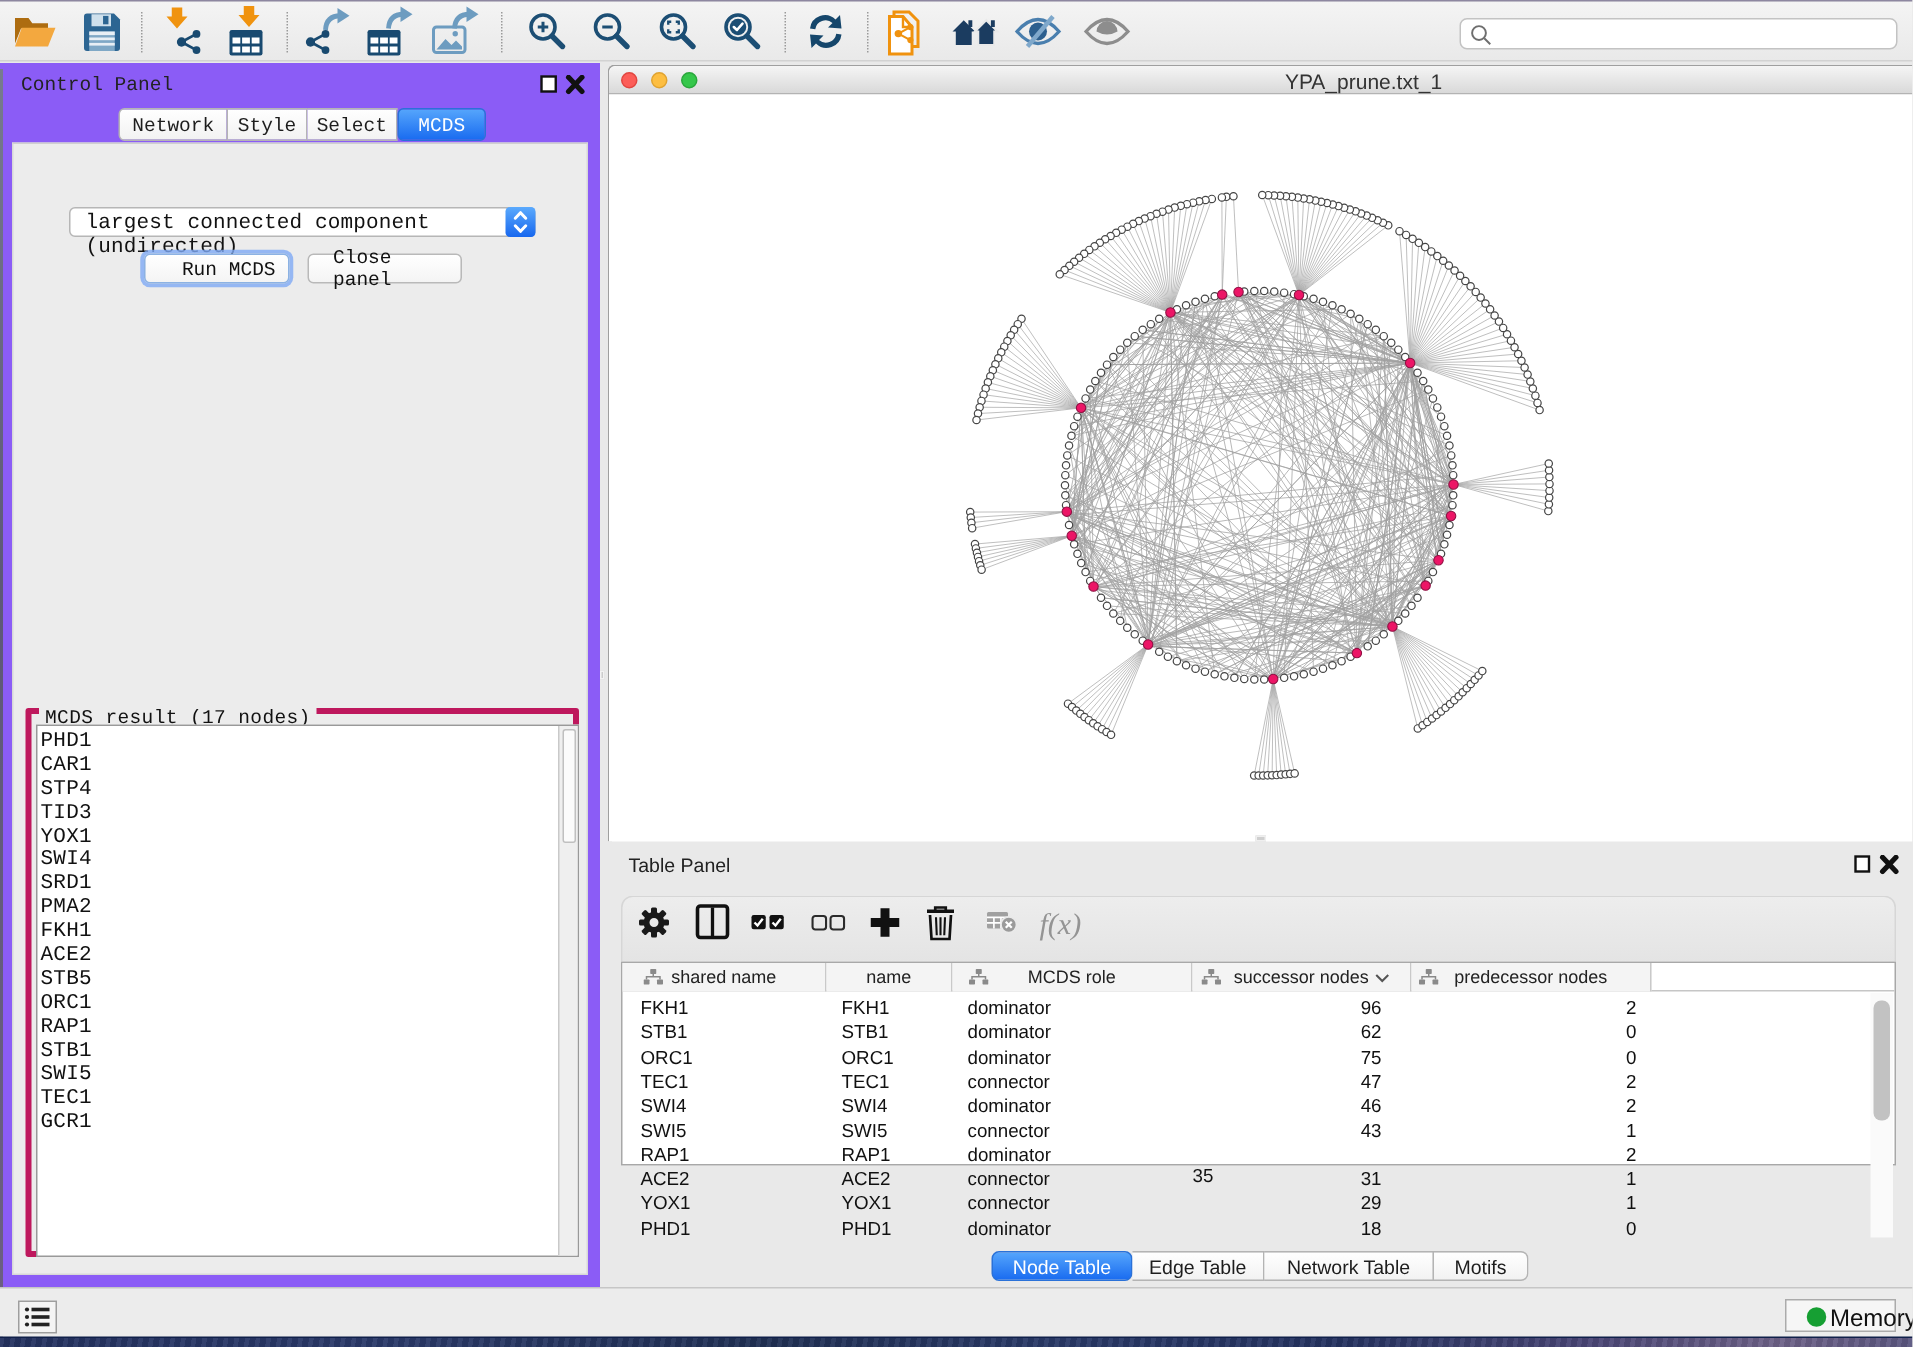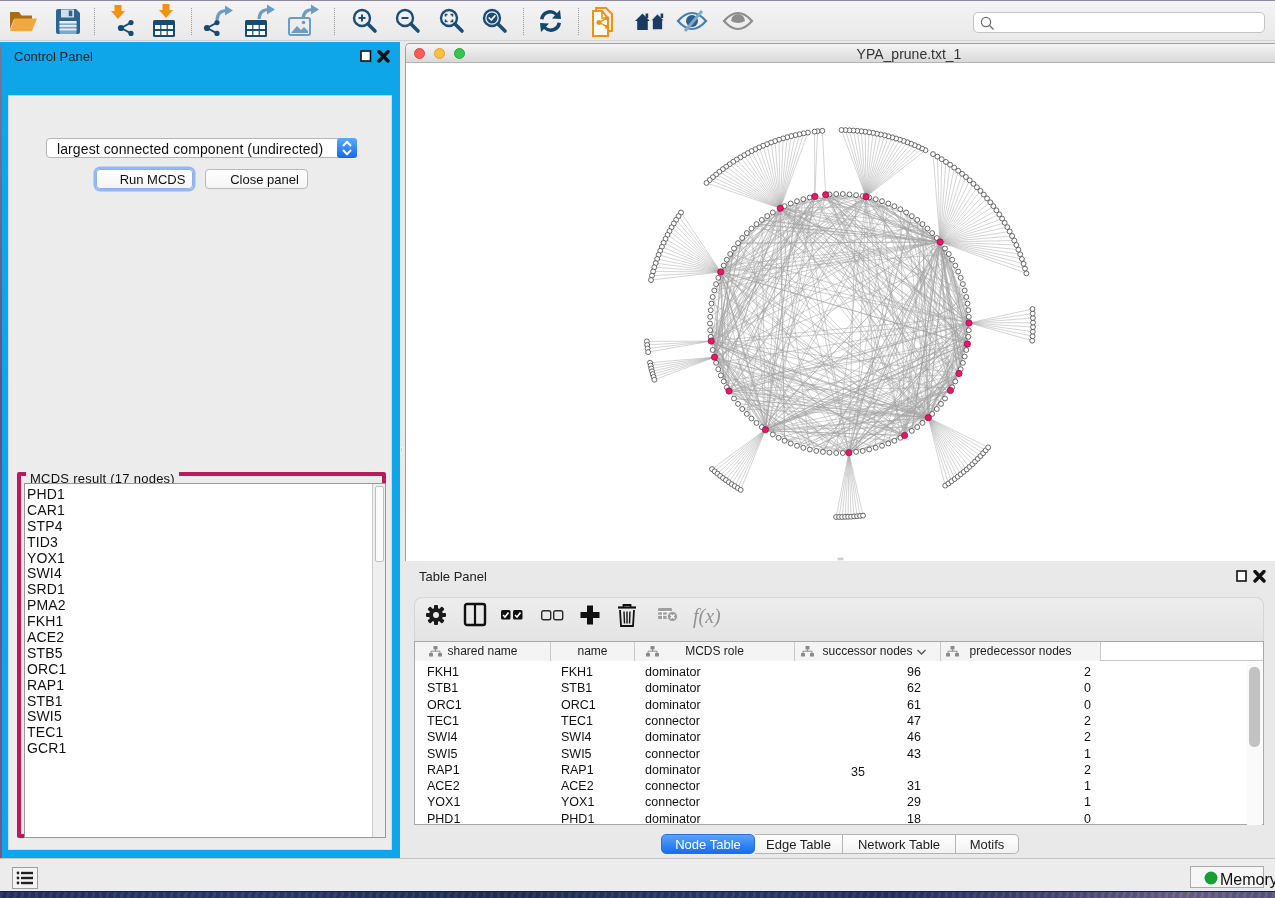--- a/index.html
+++ b/index.html
@@ -5,21 +5,21 @@
 html,body { width:1275px; height:898px; overflow:hidden; }
 body { font-family:"Liberation Sans", sans-serif; background:#e9e9e9; position:relative; }
 .abs { position:absolute; }
 
 #toolbar { left:0; top:0; width:1275px; height:41px;
   background:linear-gradient(#f4f4f4,#e9e9e9);
   border-top:1.5px solid #8d87a0; border-bottom:1px solid #d2d2d2; }
 .tsep { position:absolute; top:7px; height:27px; width:0;
   border-left:1px dotted #9a9a9a; }
 
-#cpanel { left:0; top:42px; width:400px; height:816px; background:#0ea5e9; }
+#cpanel { left:0; top:42px; width:400px; height:816px; background:#8b5cf6;font-family:Liberation Mono, monospace; }
 #cpanel .title { position:absolute; left:14px; top:7px; font-size:13px; color:#222; }
 #lefedge { left:0; top:46px; width:2px; height:845px;
   background:linear-gradient(#777b8e,#5d5877 40%,#6c5f82); }
 .tabrow { position:absolute; display:flex; }
 .tab { height:22px; font-size:13px; color:#1d1d1d; background:linear-gradient(#ffffff,#f2f2f2);
   border:1px solid #b4b4b4; border-left:none; display:flex; align-items:center; justify-content:center; }
 .tab.first { border-left:1px solid #b4b4b4; border-radius:4px 0 0 4px; }
 .tab.last { border-radius:0 4px 4px 0; }
 .tab.sel { background:linear-gradient(#55a5fc,#1a6cf0); color:#fff; border:1px solid #2a71d8; border-radius:4px; }
 #tabpanel { left:8px; top:53px; width:384px; height:755px; background:#ececec;
@@ -53,21 +53,21 @@
   background:linear-gradient(#f5f5f5,#d9d9d9); border-bottom:1px solid #b3b3b3;
   border-radius:5px 0 0 0; }
 #nettitle .t { position:absolute; left:503px; transform:translateX(-50%); top:1.5px; font-size:14px; color:#333; white-space:nowrap; }
 .tl { position:absolute; top:4px; width:11px; height:11px; border-radius:50%; }
 
 #tpanel { left:405px; top:566px; width:870px; height:292px; background:#e9e9e9; }
 #tpanel .title { position:absolute; left:14px; top:3px; font-size:13px; color:#222; }
 #ttoolbar { position:absolute; left:9px; top:31px; width:850px; height:44px;
   background:linear-gradient(#ededed,#e4e4e4); border:1px solid #d6d6d6; border-bottom:none;
   border-radius:8px 8px 0 0; }
-#ttable { position:absolute; left:9px; top:75px; width:850px; height:184px; background:#fff;
+#ttable { position:absolute; left:9px; top:75px; width:850px; height:136px; background:#fff;
   border:1px solid #a8a8a8; }
 #thead { position:absolute; left:0; top:0; width:848px; height:19px;
   border-bottom:1px solid #c6c6c6; font-size:12px; color:#222; }
 .hcol { background:#f4f4f4; }
 .hcol { position:absolute; top:0; height:19px; border-right:1px solid #c9c9c9;
   text-align:center; line-height:19px; font-size:12px; }
 .trow { position:absolute; font-size:12.5px; color:#111; height:16px; line-height:16px; }
 #tscroll { position:absolute; right:1px; top:20px; width:15px; height:163px; background:#fafafa; }
 #tscroll .th { position:absolute; left:2px; top:5px; width:11px; height:80px;
   background:#c2c2c2; border-radius:5px; }
@@ -219,20 +219,26 @@
         <path d="M9.5 9.5 L13.5 13.5"></path>
       </svg>
     </div>
 </div>
 <div id="cpanel" class="abs">
 <div class="title">Control Panel</div>
 <svg class="abs" style="left:360px;top:8px" width="32" height="13" viewBox="0 0 32 13">
 <rect x="1" y="1" width="9.5" height="10" fill="#fff" stroke="#111" stroke-width="1.6"></rect>
 <path d="M19 1.5 L28 11 M28 1.5 L19 11" stroke="#111" stroke-width="3.4" stroke-linecap="round"></path>
 </svg>
+<div class="tabrow" style="left:79px;top:30px">
+<div class="tab first" style="width:73px">Network</div>
+<div class="tab" style="width:53px">Style</div>
+<div class="tab" style="width:60px">Select</div>
+<div class="tab sel last" style="width:59px">MCDS</div>
+</div>
 <div id="tabpanel" class="abs">
 <div id="dropdown" class="abs">
         <span class="txt">largest connected component (undirected)</span>
 <div class="cap"><svg width="20" height="20" viewBox="0 0 20 20" fill="none" stroke="#fff" stroke-width="2" stroke-linecap="round" stroke-linejoin="round">
             <path d="M6.5 7.5 L10 3.8 L13.5 7.5 M6.5 12.5 L10 16.2 L13.5 12.5"></path>
           </svg></div>
       </div>
 <div id="btnrow" class="abs">
         <div class="mbtn" id="runbtn">Run MCDS</div>
         <div class="mbtn" id="closebtn">Close panel</div>
@@ -1254,41 +1260,41 @@
       <div class="trow" style="left:380px;top:22px;width:126px;text-align:right">96</div>
       <div class="trow" style="left:526px;top:22px;width:150px;text-align:right">2</div>
 <div class="trow" style="left:12px;top:38.3px;width:120px">STB1</div>
       <div class="trow" style="left:146px;top:38.3px;width:70px">STB1</div>
       <div class="trow" style="left:230px;top:38.3px;width:140px">dominator</div>
       <div class="trow" style="left:380px;top:38.3px;width:126px;text-align:right">62</div>
       <div class="trow" style="left:526px;top:38.3px;width:150px;text-align:right">0</div>
 <div class="trow" style="left:12px;top:54.599999999999994px;width:120px">ORC1</div>
       <div class="trow" style="left:146px;top:54.599999999999994px;width:70px">ORC1</div>
       <div class="trow" style="left:230px;top:54.599999999999994px;width:140px">dominator</div>
-      <div class="trow" style="left:380px;top:54.599999999999994px;width:126px;text-align:right">61</div>
+      <div class="trow" style="left:380px;top:54.599999999999994px;width:126px;text-align:right">75</div>
       <div class="trow" style="left:526px;top:54.599999999999994px;width:150px;text-align:right">0</div>
 <div class="trow" style="left:12px;top:70.89999999999999px;width:120px">TEC1</div>
       <div class="trow" style="left:146px;top:70.89999999999999px;width:70px">TEC1</div>
       <div class="trow" style="left:230px;top:70.89999999999999px;width:140px">connector</div>
       <div class="trow" style="left:380px;top:70.89999999999999px;width:126px;text-align:right">47</div>
       <div class="trow" style="left:526px;top:70.89999999999999px;width:150px;text-align:right">2</div>
 <div class="trow" style="left:12px;top:87.19999999999999px;width:120px">SWI4</div>
       <div class="trow" style="left:146px;top:87.19999999999999px;width:70px">SWI4</div>
       <div class="trow" style="left:230px;top:87.19999999999999px;width:140px">dominator</div>
       <div class="trow" style="left:380px;top:87.19999999999999px;width:126px;text-align:right">46</div>
       <div class="trow" style="left:526px;top:87.19999999999999px;width:150px;text-align:right">2</div>
 <div class="trow" style="left:12px;top:103.49999999999999px;width:120px">SWI5</div>
       <div class="trow" style="left:146px;top:103.49999999999999px;width:70px">SWI5</div>
       <div class="trow" style="left:230px;top:103.49999999999999px;width:140px">connector</div>
       <div class="trow" style="left:380px;top:103.49999999999999px;width:126px;text-align:right">43</div>
       <div class="trow" style="left:526px;top:103.49999999999999px;width:150px;text-align:right">1</div>
 <div class="trow" style="left:12px;top:119.79999999999998px;width:120px">RAP1</div>
       <div class="trow" style="left:146px;top:119.79999999999998px;width:70px">RAP1</div>
       <div class="trow" style="left:230px;top:119.79999999999998px;width:140px">dominator</div>
-      <div class="trow" style="left:380px;top:122px;width:126px;text-align:center">35</div>
+      <div class="trow" style="left:380px;top:134px;width:126px;text-align:left">35</div>
       <div class="trow" style="left:526px;top:119.79999999999998px;width:150px;text-align:right">2</div>
 <div class="trow" style="left:12px;top:136.1px;width:120px">ACE2</div>
       <div class="trow" style="left:146px;top:136.1px;width:70px">ACE2</div>
       <div class="trow" style="left:230px;top:136.1px;width:140px">connector</div>
       <div class="trow" style="left:380px;top:136.1px;width:126px;text-align:right">31</div>
       <div class="trow" style="left:526px;top:136.1px;width:150px;text-align:right">1</div>
 <div class="trow" style="left:12px;top:152.4px;width:120px">YOX1</div>
       <div class="trow" style="left:146px;top:152.4px;width:70px">YOX1</div>
       <div class="trow" style="left:230px;top:152.4px;width:140px">connector</div>
       <div class="trow" style="left:380px;top:152.4px;width:126px;text-align:right">29</div>

